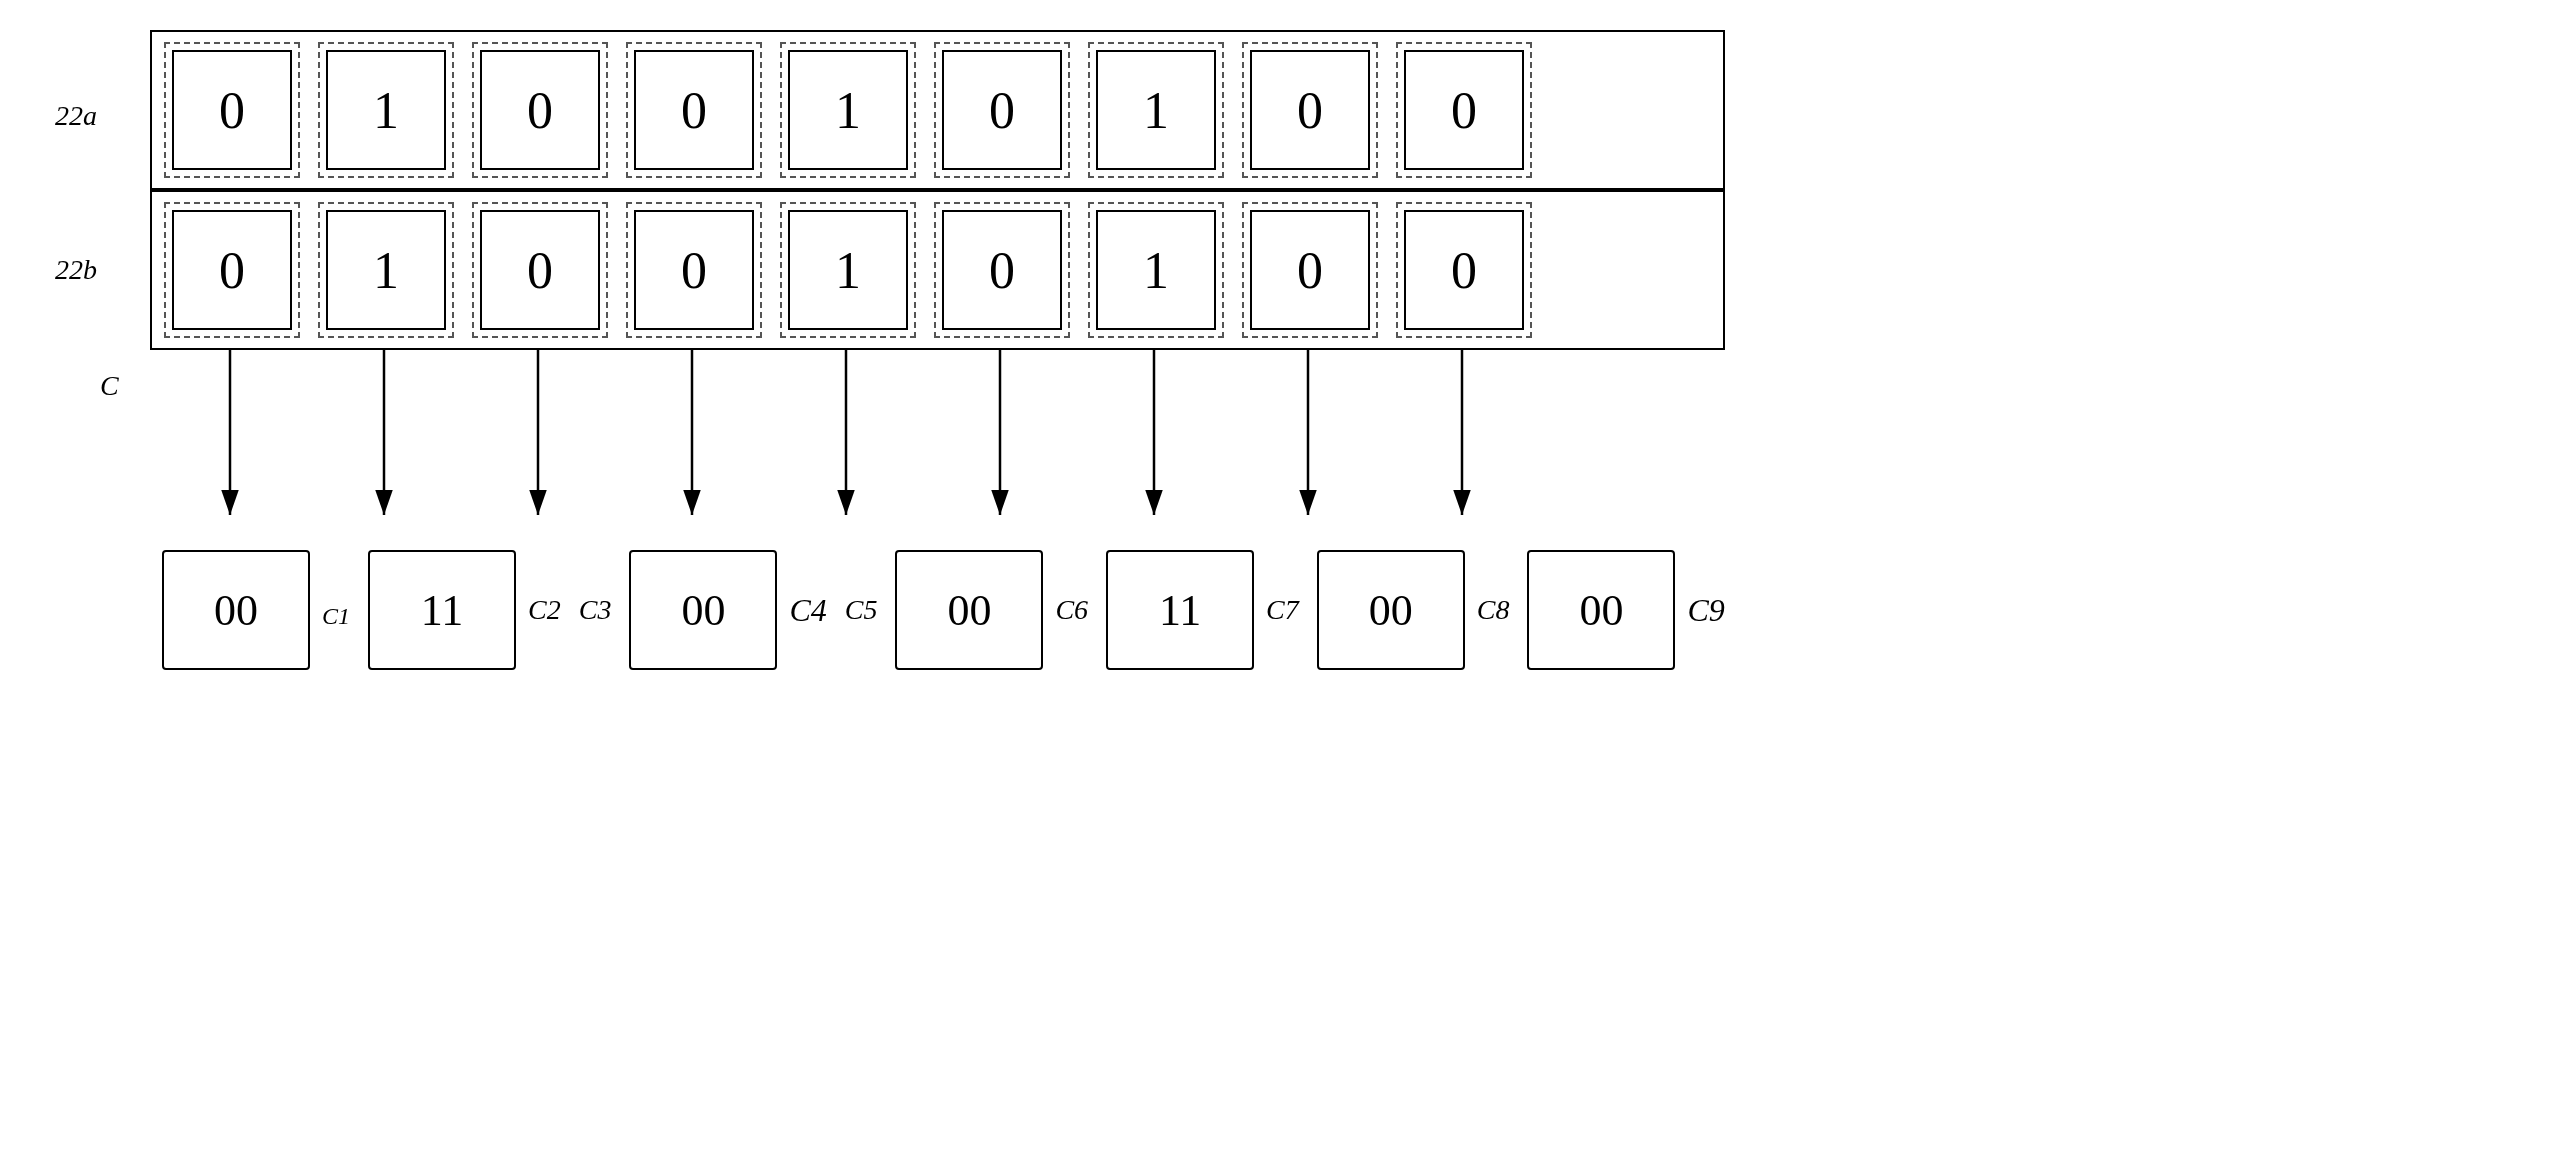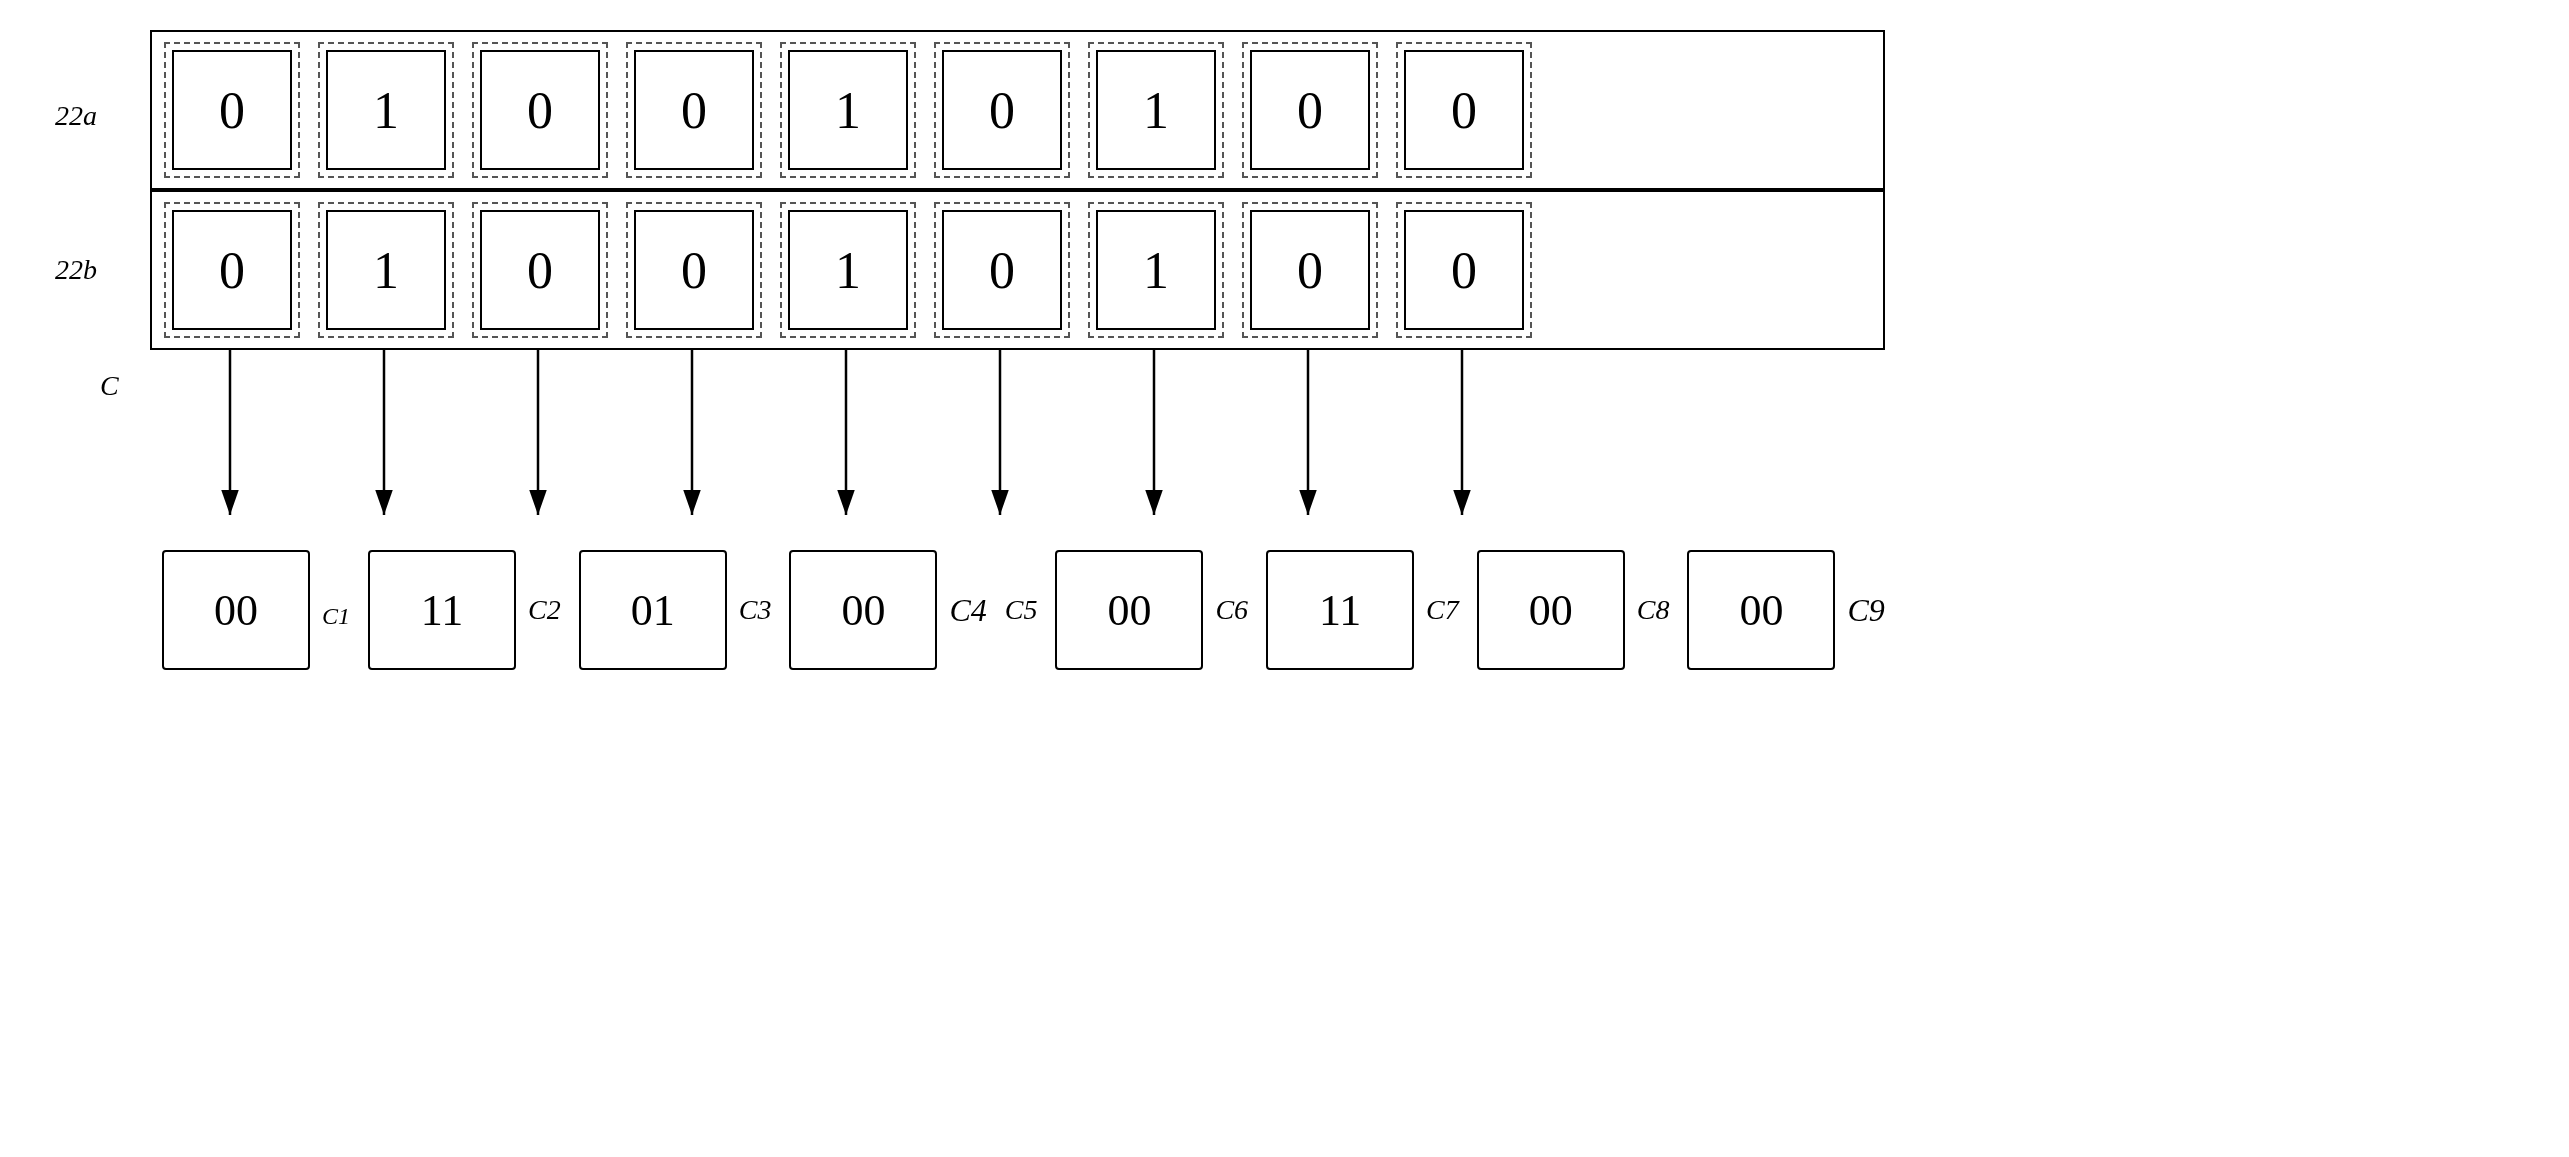--- a/index.html
+++ b/index.html
@@ -174,21 +174,20 @@
         <div class="output-cell">00</div>
         <span class="output-label" style="font-family:'Times New Roman',serif; font-size:24px;margin-top:12px;">C1</span>
       </div>
 
       <div class="output-cell-wrapper">
         <div class="output-cell">11</div>
         <span class="output-label" style="font-style:italic; font-family:'Times New Roman',serif; font-size:28px;">C2</span>
       </div>
 
       <div class="output-cell-wrapper">
-        <div class="output-cell">01</div>
         <span class="output-label" style="font-style:italic; font-family:'Times New Roman',serif; font-size:28px;">C3</span>
       </div>
 
       <div class="output-cell-wrapper">
         <div class="output-cell">00</div>
         <span class="output-label" style="font-style:italic; font-family:'Times New Roman',serif; font-size:32px;">C4</span>
       </div>
 
       <div class="output-cell-wrapper">
         <span class="output-label" style="font-style:italic; font-family:'Times New Roman',serif; font-size:28px;">C5</span>

